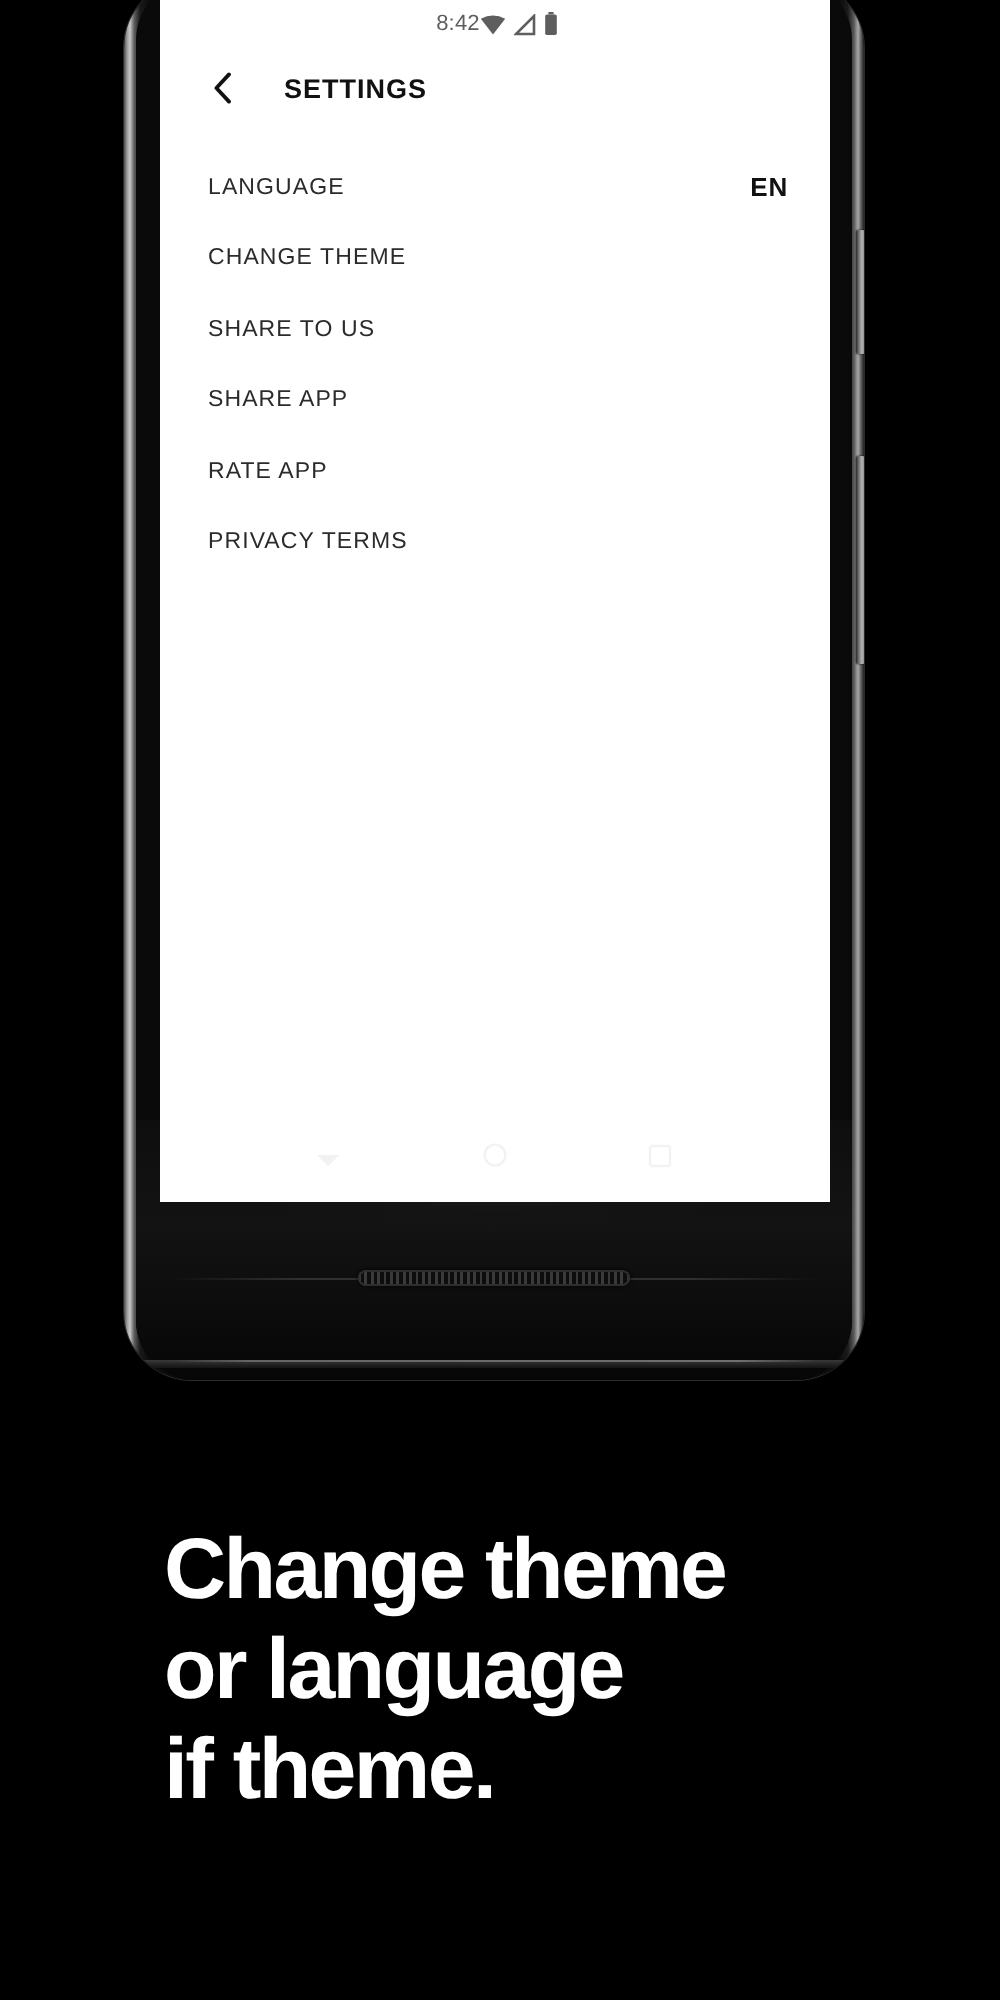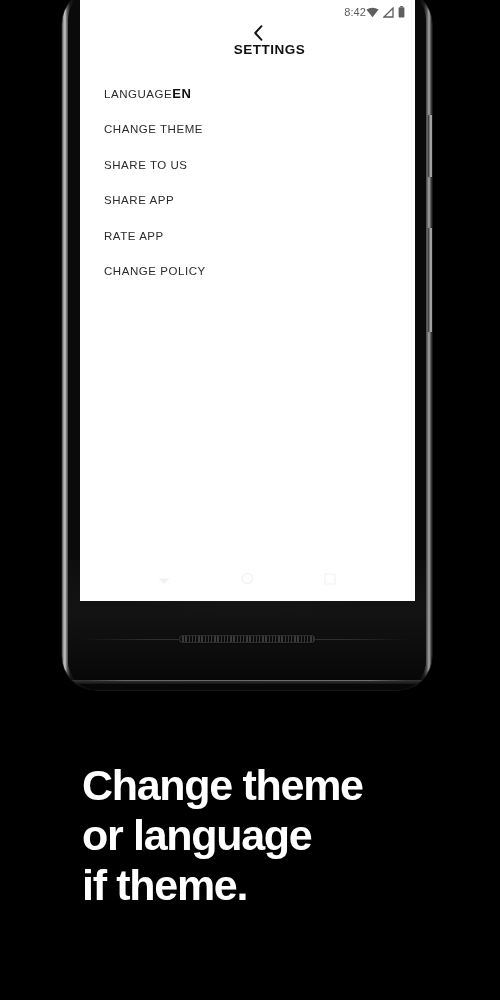--- a/index.html
+++ b/index.html
@@ -111,21 +111,21 @@
     background: #ffffff;
     overflow: hidden;
   }
 
   
   #status-bar {
     position: relative;
     height: 24px;
     display: flex;
     align-items: center;
-    justify-content: flex-end;
+    justify-content: center;
     padding: 0 10px 0 12px;
     background: #ffffff;
   }
   #status-time {
     font-size: 11px;
     color: #5e5e5e;
     letter-spacing: 0.1px;
   }
   #status-icons {
     display: flex;
@@ -134,21 +134,20 @@
   }
   .status-ico { display: block; }
 
   
   #app-bar {
     height: 40px;
     display: flex;
     align-items: center;
     padding-left: 22px;
     background: #ffffff;
-    flex-direction: column;
   }
   #back-button {
     width: 18px; height: 18px;
     display: flex; align-items: center; justify-content: center;
     cursor: pointer;
     flex: 0 0 auto;
   }
   #screen-title {
     margin-left: 22px;
     font-size: 13.5px;
@@ -158,20 +157,21 @@
   }
 
   
   #settings-menu {
     padding-top: 12px;
   }
   .menu-row {
     height: 35.5px;
     display: flex;
     align-items: center;
+    justify-content: space-between;
     padding: 0 21px 0 24px;
     cursor: pointer;
   }
   .menu-label {
     font-size: 11.5px;
     color: #2b2b2b;
     letter-spacing: 0.55px;
     font-weight: 400;
   }
   .menu-value {
@@ -274,21 +274,21 @@
       <span class="menu-label">SHARE APP</span>
       <span class="menu-value"></span>
     </div>
 
     <div class="menu-row">
       <span class="menu-label">RATE APP</span>
       <span class="menu-value"></span>
     </div>
 
     <div class="menu-row">
-      <span class="menu-label">CHANGE POLICY</span>
+      <span class="menu-label">PRIVACY TERMS</span>
       <span class="menu-value"></span>
     </div>
 
 
   </div>
 
   <div id="android-nav">
     <span class="nav-ico">
       <svg width="13" height="13" viewBox="0 0 13 13">
         <path d="M1.5 1.5 L9.5 9.5 L1.5 9.5 Z" fill="#f2f2f2" transform="rotate(-45 6.5 6.5)"></path>

